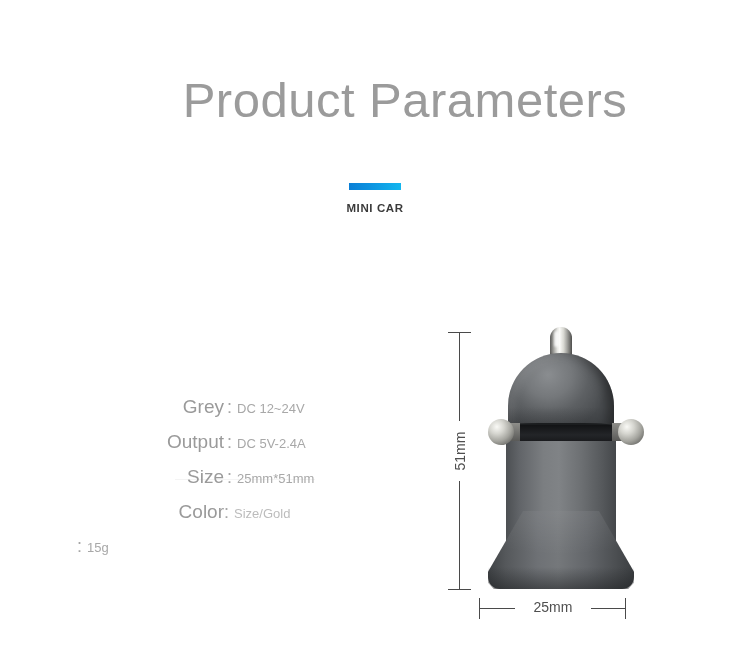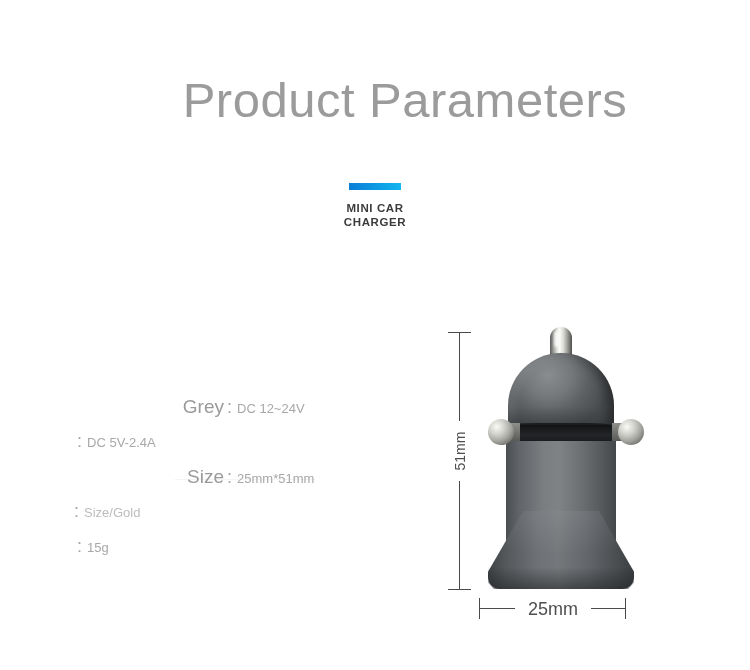--- a/index.html
+++ b/index.html
@@ -310,59 +310,60 @@
   }
   .dim-h-line-left  { left: 479px; width: 40px; }
   .dim-h-line-right { left: 586px; width: 40px; }
 
   .dim-h-label {
     position: absolute;
     left: 515px;
     top: 599px;
     width: 76px;
     text-align: center;
-    font-size: 18px;
+    font-size: 14px;
     color: #4f4f4f;
     background: #ffffff;
     white-space: nowrap;
   }
 </style>
 </head>
 <body>
 
 <div class="page-title">Product Parameters</div>
 
 <div class="subtitle-block">
   <div class="accent-bar"></div>
   <div class="subtitle-line">MINI CAR</div>
-  <div class="subtitle-line">CHARGER</div>
 </div>
 
 <div class="artifact-line"></div>
 
 <div class="spec-list">
 
   <div class="spec-row">
     <span class="spec-label">Grey</span>
     <span class="spec-sep">:</span>
     <span class="spec-value">DC 12~24V</span>
   </div>
 
   <div class="spec-row">
+    <span class="spec-label">Output</span>
     <span class="spec-sep">:</span>
     <span class="spec-value">DC 5V-2.4A</span>
   </div>
 
   <div class="spec-row">
     <span class="spec-label">Size</span>
     <span class="spec-sep">:</span>
     <span class="spec-value">25mm*51mm</span>
   </div>
 
   <div class="spec-row">
+    <span class="spec-label">Color</span>
     <span class="spec-sep tight">:</span>
     <span class="spec-value lighter">Size/Gold</span>
   </div>
 
   <div class="spec-row">
     <span class="spec-sep">:</span>
     <span class="spec-value">15g</span>
   </div>
 
 </div>

